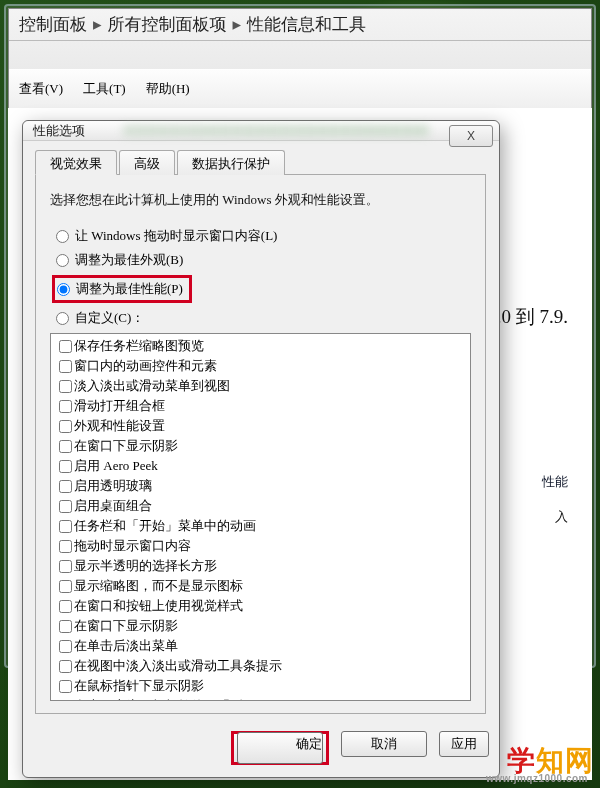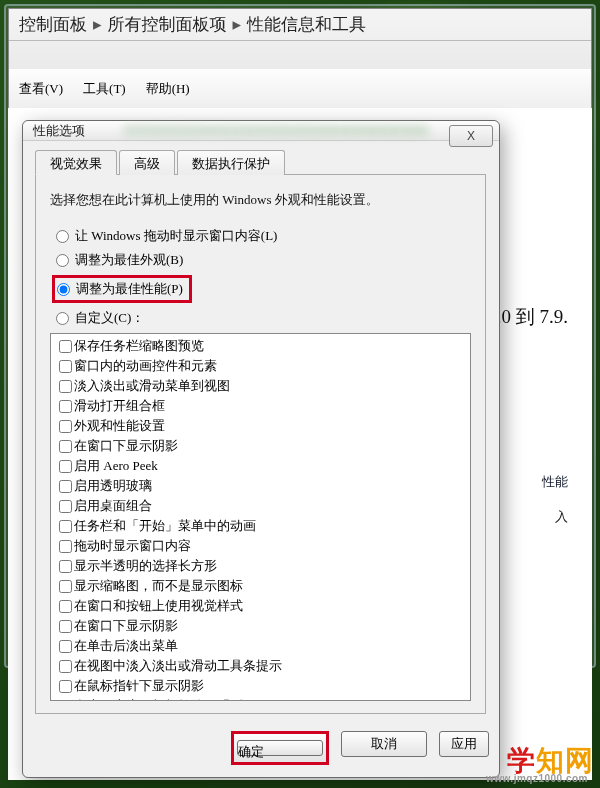--- a/index.html
+++ b/index.html
@@ -179,24 +179,24 @@
     font-family: "SimSun", serif;
   }
   .btn.ok-wrap {
     border: 3px solid #d00020;
     padding: 2px;
     width: 98px; height: 34px;
     display: flex; align-items: center; justify-content: center;
     border-radius: 0;
   }
   .btn.ok-wrap .btn-inner{
-    width: 86px; height: 16px;
+    width: 86px; height: 32px;
     border: 1px solid #707070;
     background: linear-gradient(#fdfdfd,#e4e4e4);
-    text-align: left; line-height: 22px;
+    text-align: right; line-height: 22px;
     border-radius: 3px;
   }
   .truncated { overflow: hidden; }
 
   .watermark {
     position: absolute;
     right: 6px; bottom: 8px;
     font-family: "Microsoft YaHei","SimHei",sans-serif;
     font-weight: bold;
     font-size: 28px;

